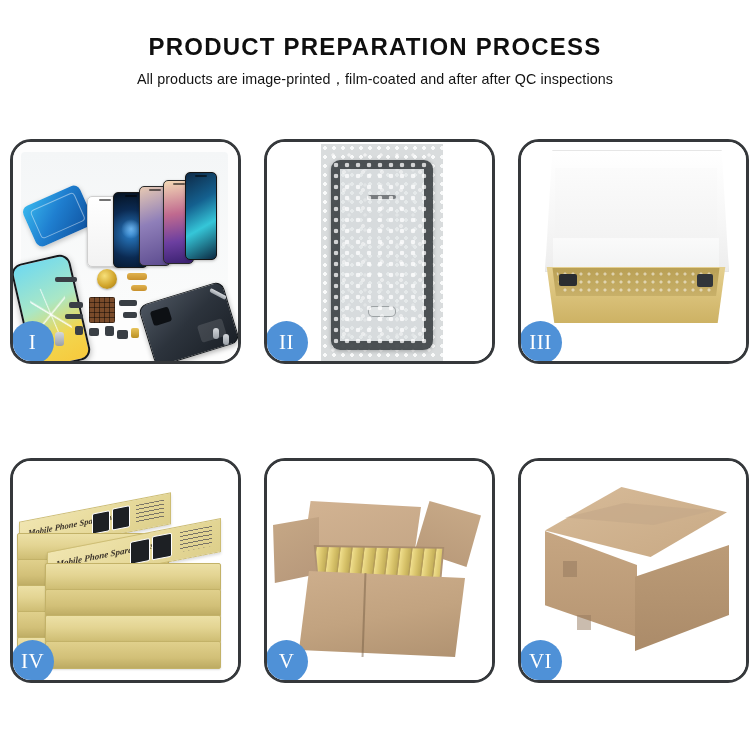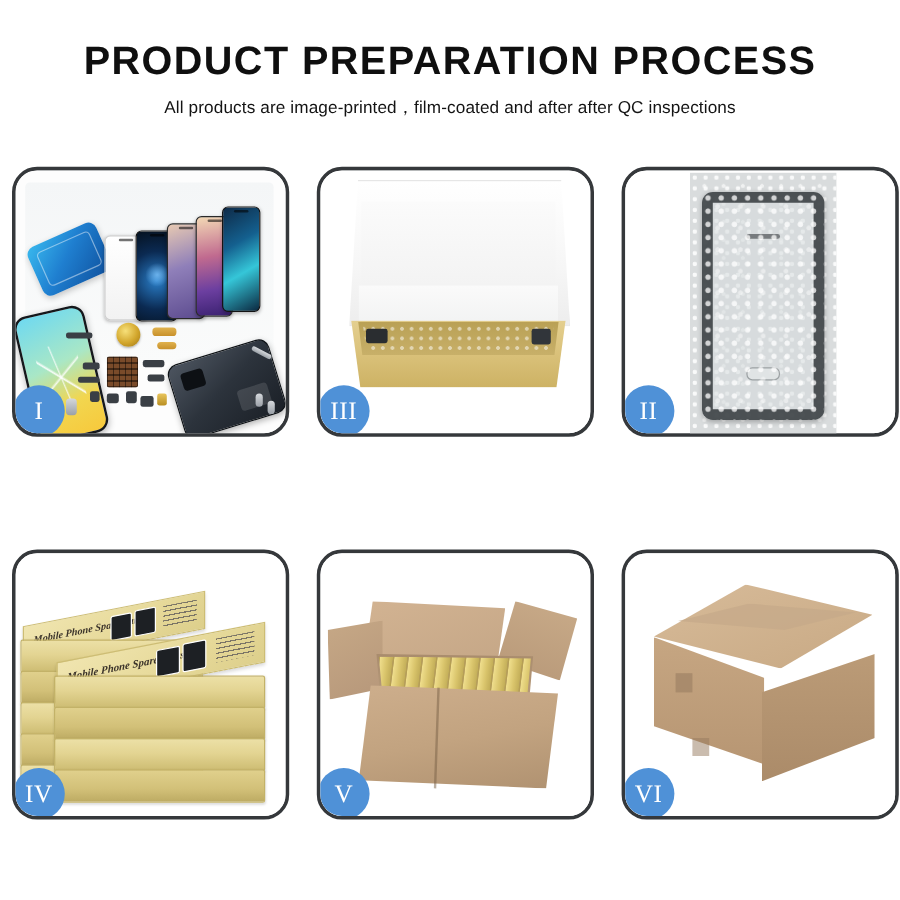--- a/index.html
+++ b/index.html
@@ -8,21 +8,21 @@
     background:#ffffff;
     font-family:"Liberation Sans", sans-serif;
     overflow:hidden;
     position:relative;
   }
   #page{width:750px;height:750px;position:relative;}
 
   
   .header{padding-top:34px;text-align:center;}
   .title{
-    font-size:33px;
+    font-size:24px;
     font-weight:700;
     letter-spacing:1.2px;
     color:#0f0f0f;
     line-height:1.05;
     white-space:nowrap;
   }
   .subtitle{
     margin-top:11px;
     font-size:14.3px;
     font-weight:400;
@@ -308,42 +308,42 @@
         <div class="bit gold" style="left:118px;top:186px;width:8px;height:10px;"></div>
         <div class="bit silver" style="left:196px;top:150px;width:18px;height:4px;transform:rotate(28deg);"></div>
         <div class="bit silver" style="left:200px;top:186px;width:6px;height:11px;border-radius:3px;"></div>
         <div class="bit silver" style="left:210px;top:192px;width:6px;height:11px;border-radius:3px;"></div>
       </div>
       <div class="badge">I</div>
     </div>
 
     <div class="panel">
       <div class="stage">
+        <div class="p2-bg"></div>
+        <div class="p2-sheet"></div>
+        <div class="p2-screen">
+          <div class="p2-speaker"></div>
+          <div class="p2-home"></div>
+        </div>
+        <div class="p2-bub"></div>
+      </div>
+      <div class="badge">II</div>
+    </div>
+
+    <div class="panel">
+      <div class="stage">
         <div class="p3-bg"></div>
         <div class="p3-lid"></div>
         <div class="p3-lidshade"></div>
         <div class="p3-foam"></div>
         <div class="p3-boxbody"></div>
         <div class="p3-inner"></div>
         <div class="p3-item"></div>
       </div>
       <div class="badge">III</div>
-    </div>
-
-    <div class="panel">
-      <div class="stage">
-        <div class="p2-bg"></div>
-        <div class="p2-sheet"></div>
-        <div class="p2-screen">
-          <div class="p2-speaker"></div>
-          <div class="p2-home"></div>
-        </div>
-        <div class="p2-bub"></div>
-      </div>
-      <div class="badge">II</div>
     </div>
 
     <div class="panel">
       <div class="stage">
         <div class="p4-bg"></div>
         <div class="stackwrap">
 
           <div class="lidface" style="left:2px;top:28px;width:150px;height:30px;">
             <span class="lbl" style="left:8px;top:7px;font-size:8.5px;">Mobile Phone Spare Parts</span>
             <span class="swatch" style="left:72px;top:5px;width:16px;height:19px;"></span>

